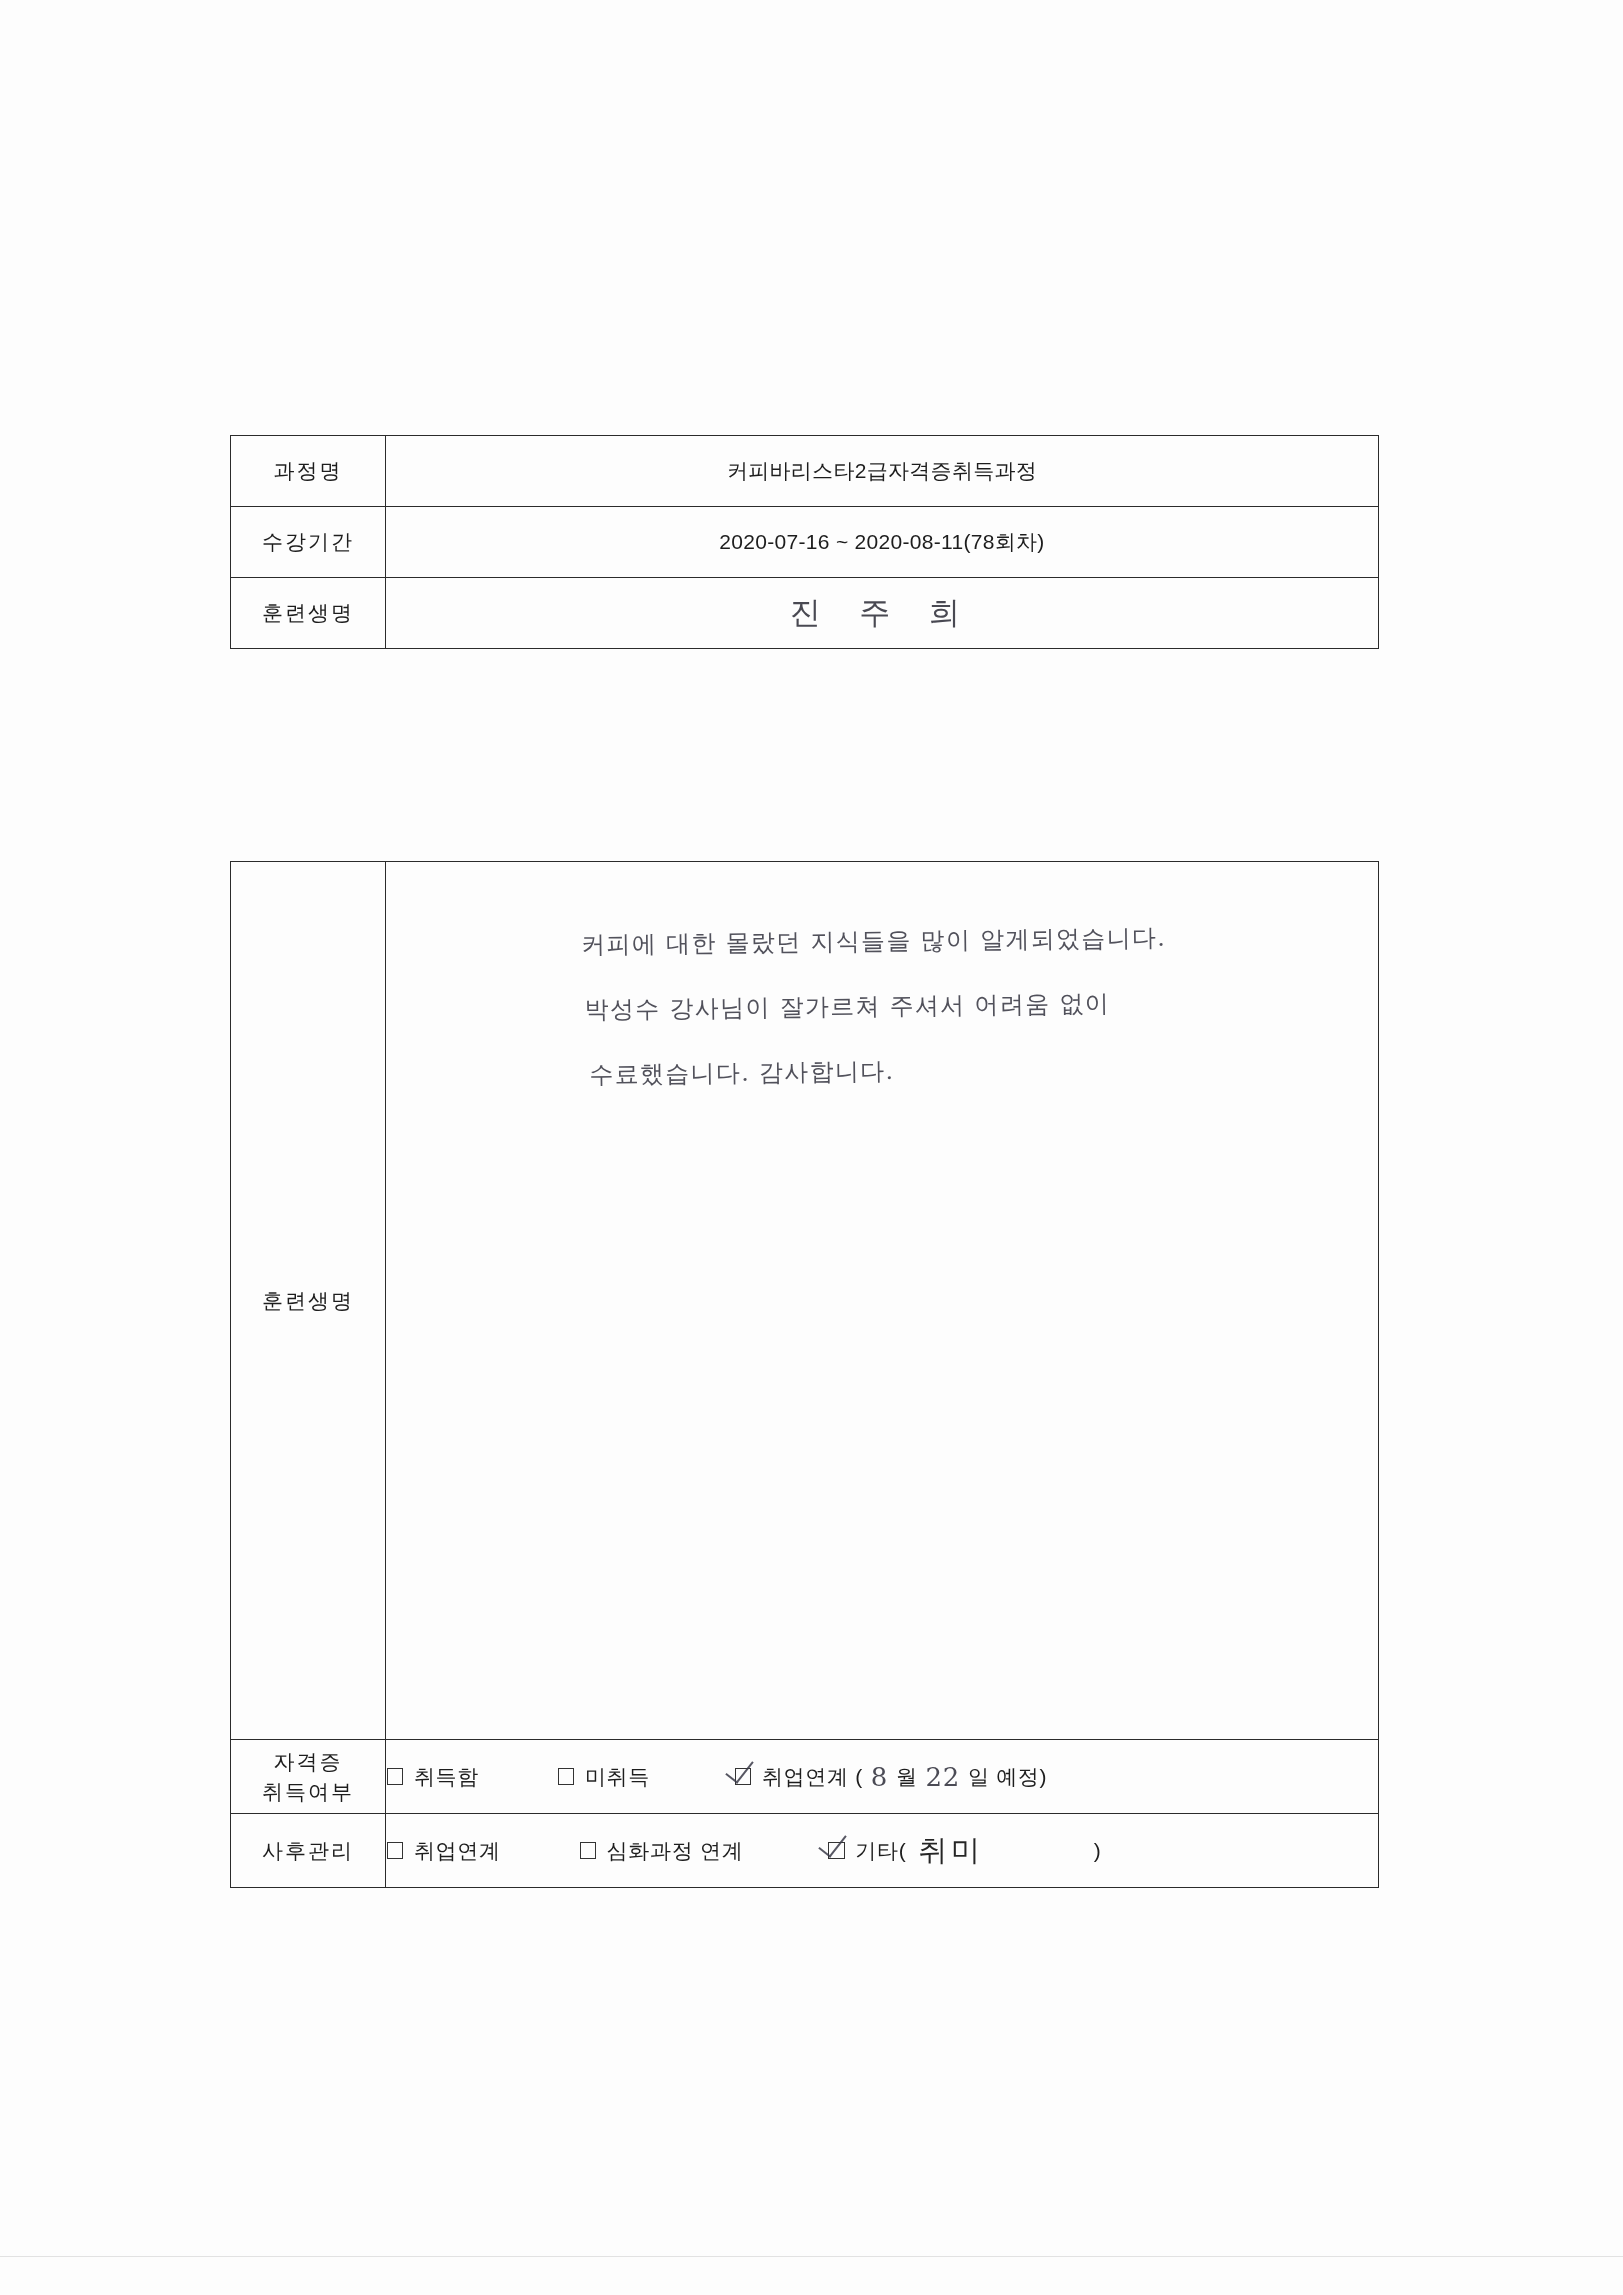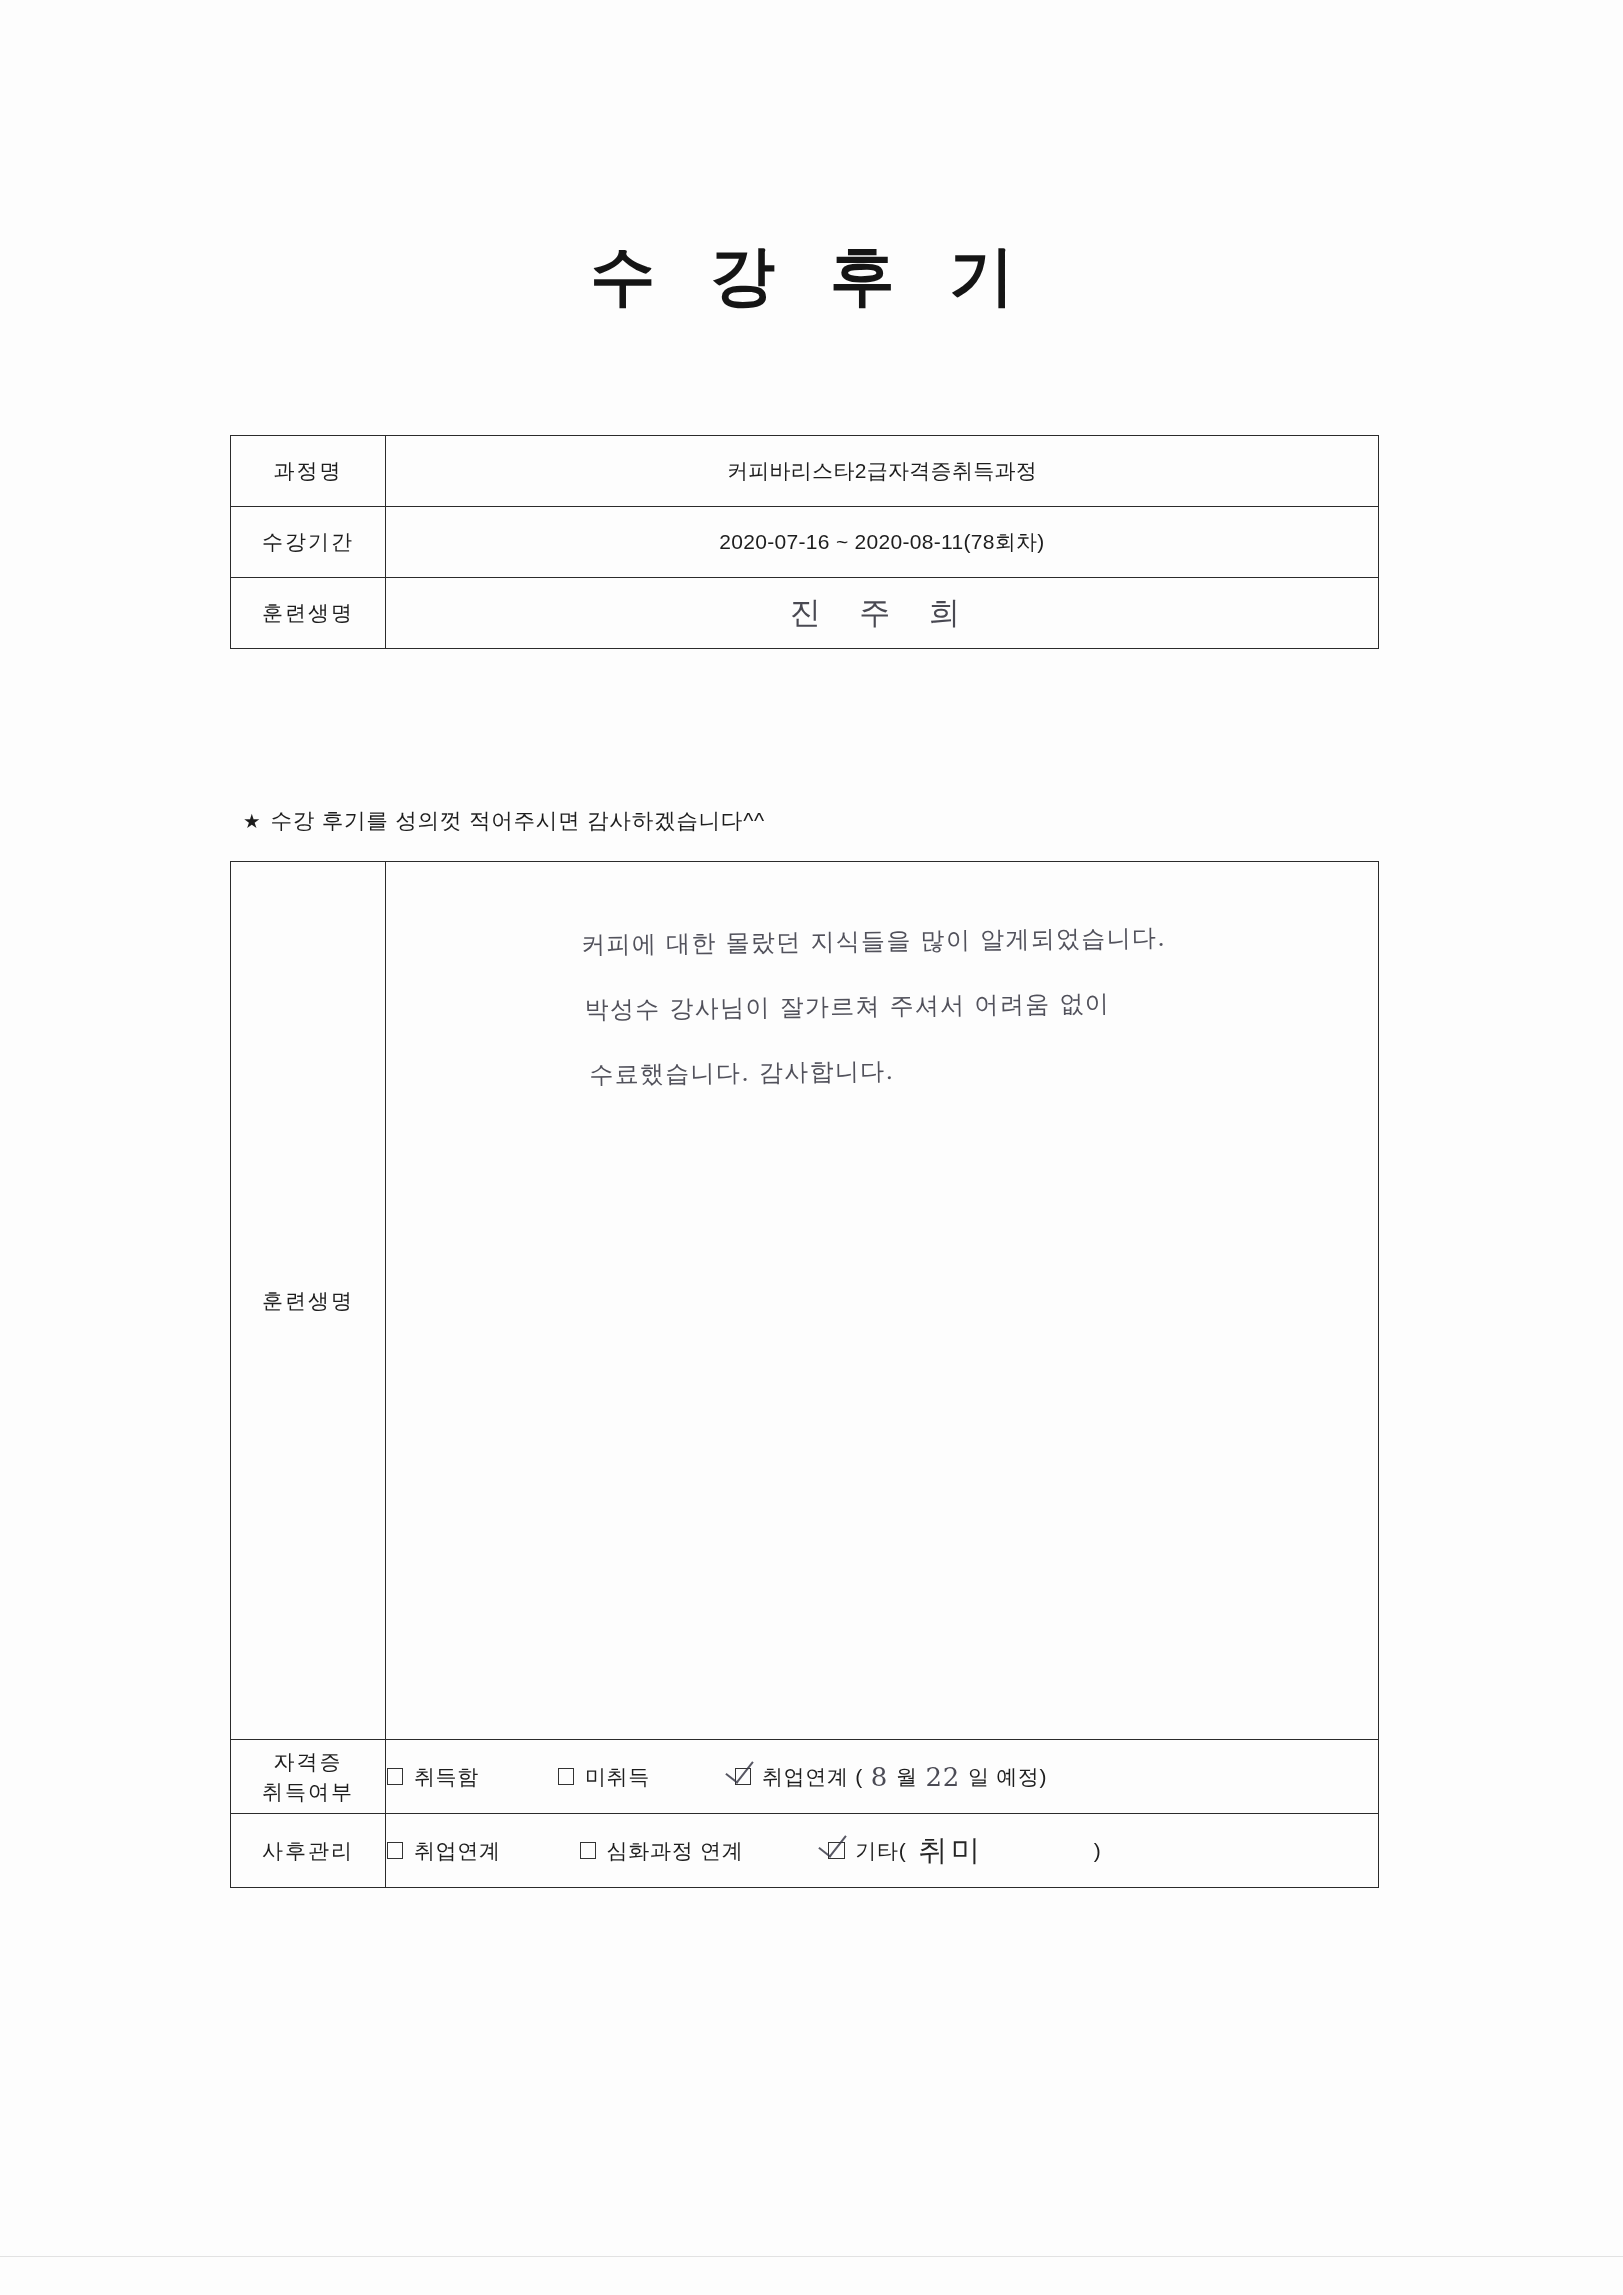--- a/index.html
+++ b/index.html
@@ -195,44 +195,40 @@
     width: 100%;
     height: 1.3px;
     background: #e2e2e2;
   }
 </style>
 </head>
 <body>
 
 <div class="page">
 
-  <div class="doc-title">수 강 후 기</div>
 
   <table class="info-table">
     <tbody>
         <tr>
       <td class="label">과정명</td>
       <td class="value">커피바리스타2급자격증취득과정</td>
     </tr>
     <tr>
       <td class="label">수강기간</td>
       <td class="value">2020-07-16 ~ 2020-08-11(78회차)</td>
     </tr>
     <tr>
       <td class="label">훈련생명</td>
       <td class="value">
         <span class="hand-name">진 주 희</span>
       </td>
     </tr>
   </tbody>
     </table>
 
-  <div class="star-note">
-    <span class="star">★</span><span>수강 후기를 성의껏 적어주시면 감사하겠습니다^^</span>
-  </div>
 
   <table class="review-table">
     <tbody>
         <tr>
       <td class="side-label">훈련생명</td>
       <td class="review-body">
         <div class="handwriting">
           <div>커피에 대한 몰랐던 지식들을 많이 알게되었습니다.</div>
           <div>박성수 강사님이 잘가르쳐 주셔서 어려움 없이</div>
           <div>수료했습니다. 감사합니다.</div>

